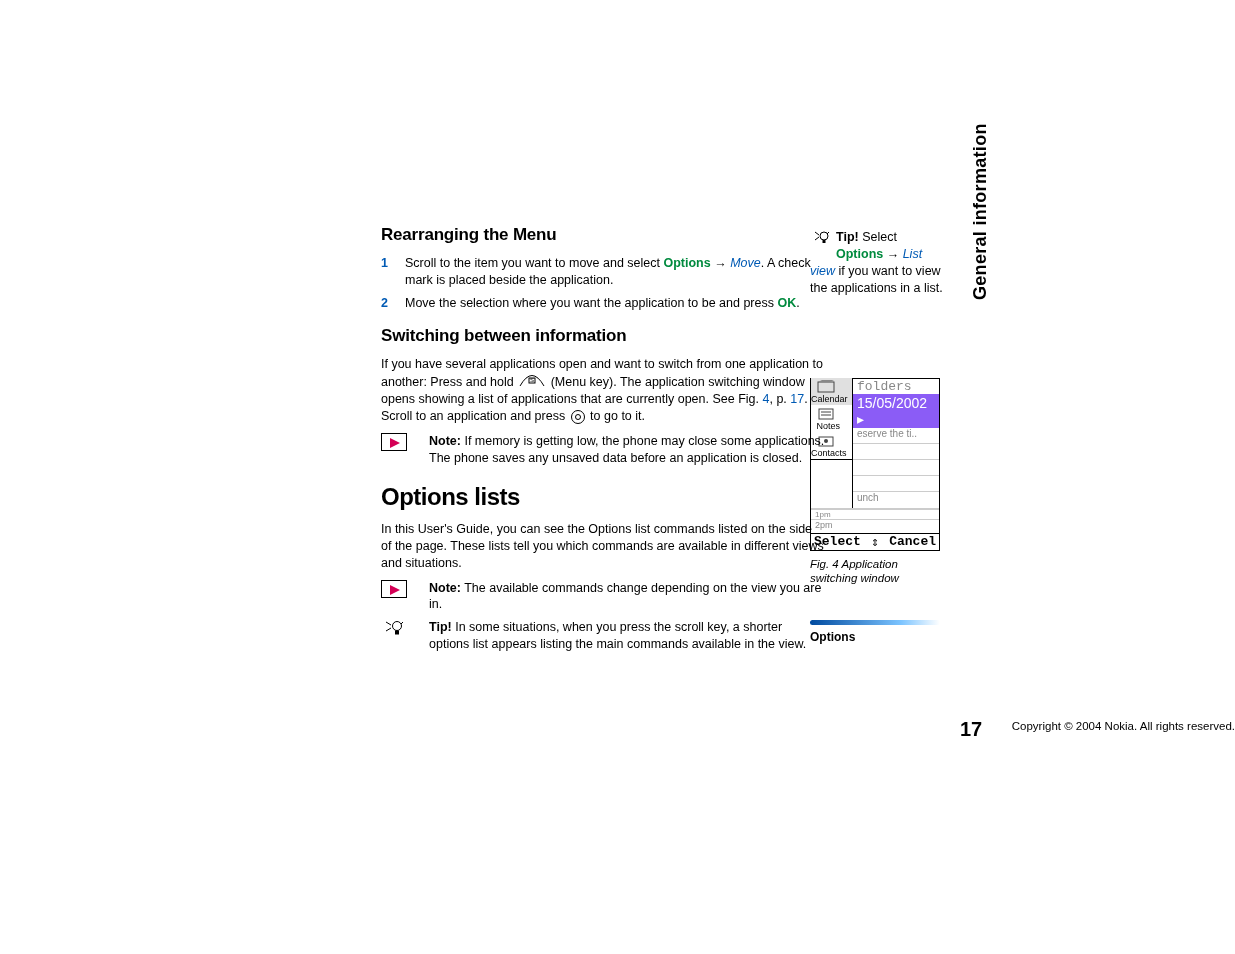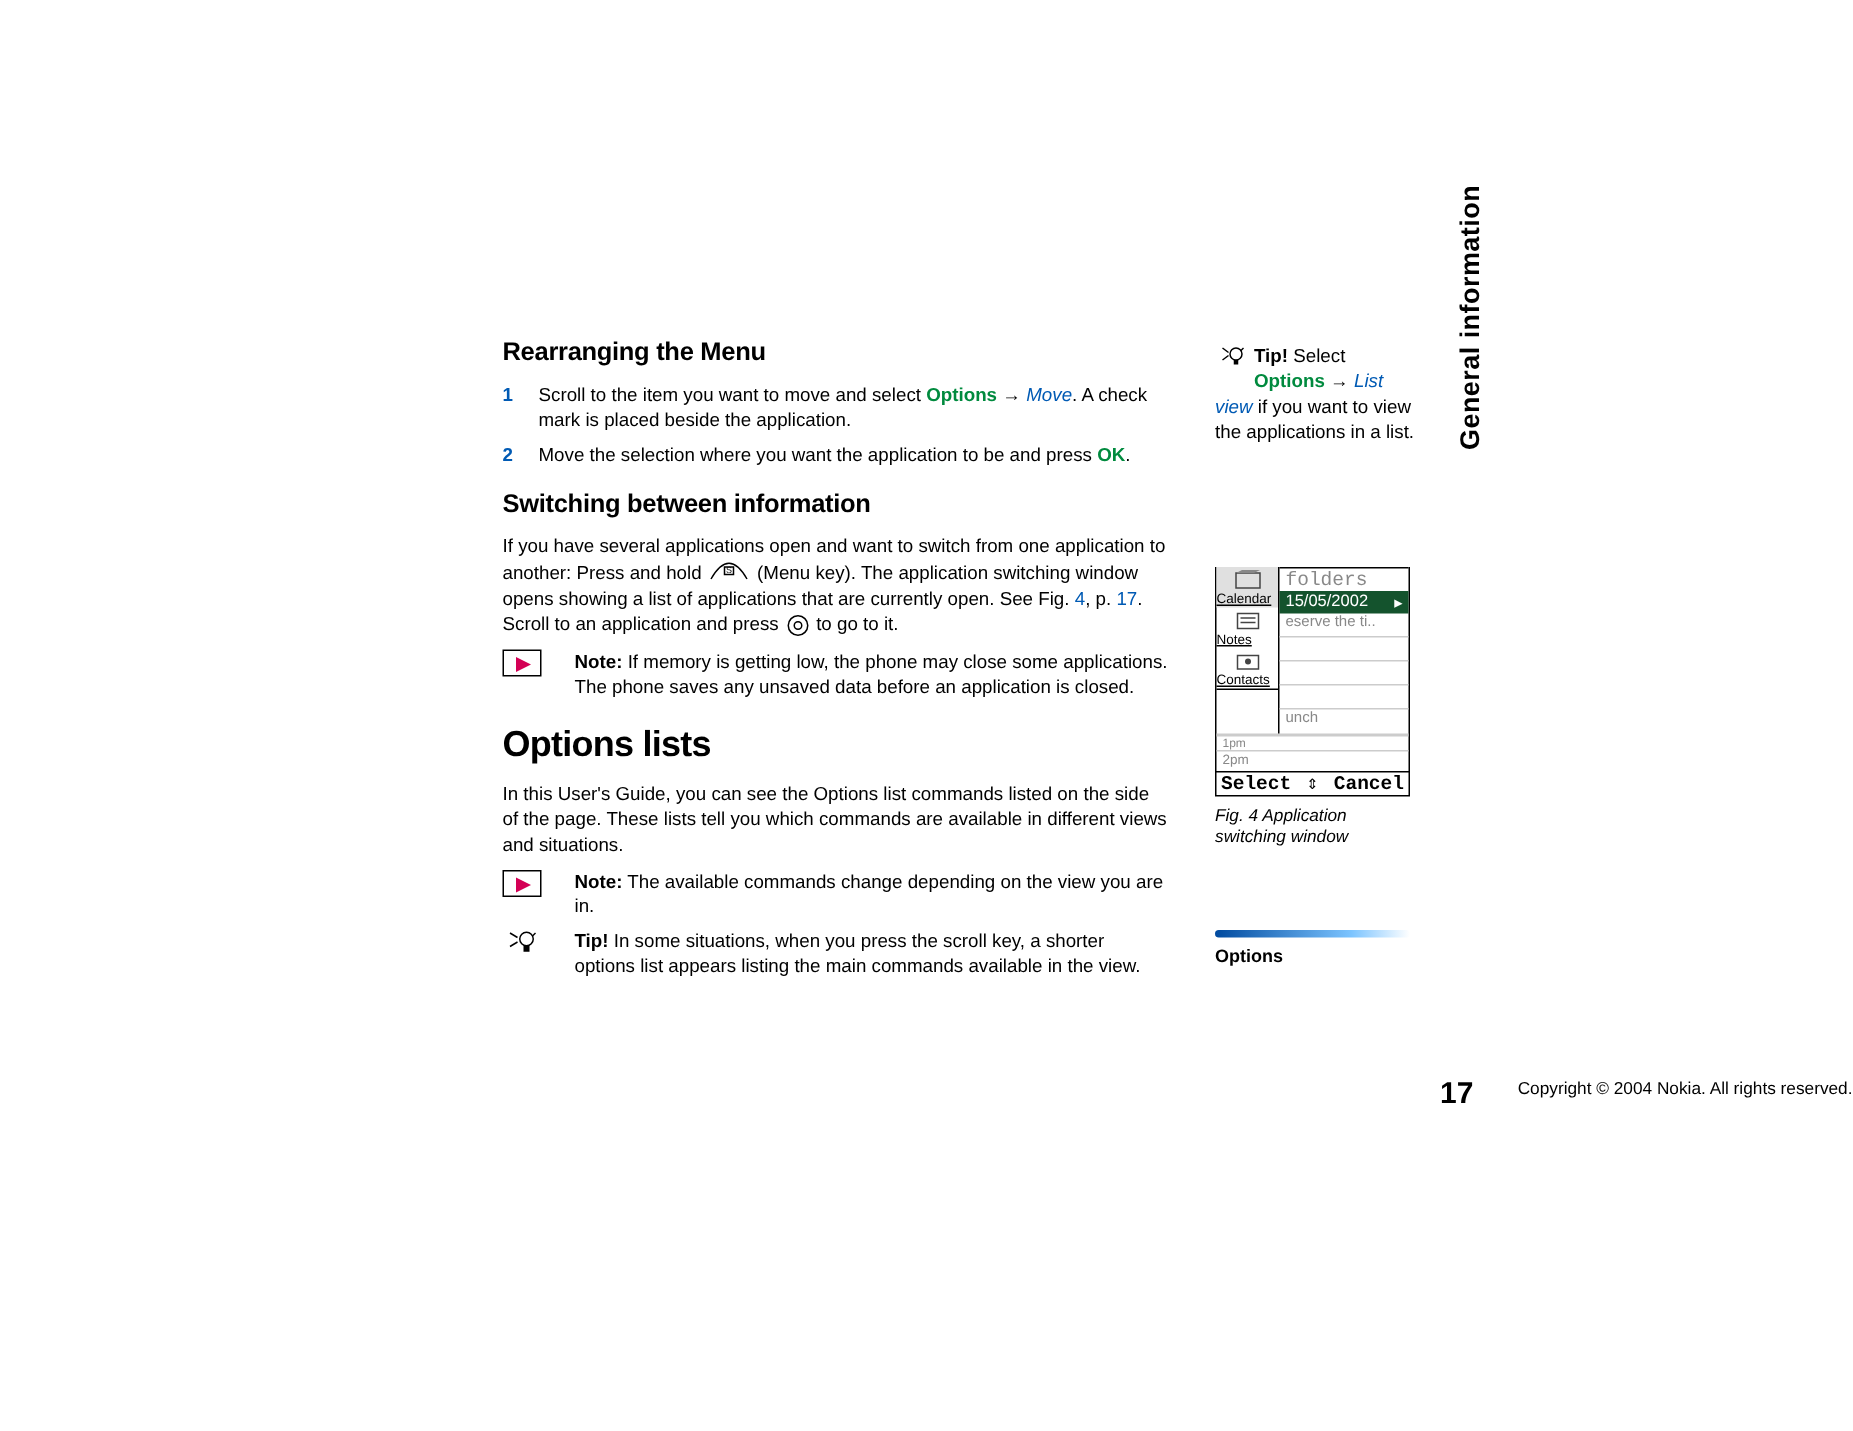--- a/index.html
+++ b/index.html
@@ -10,21 +10,21 @@
     background: #fff;
     position: relative;
     color: #000;
   }
   .page {
     position: absolute;
     left: 335px;
     top: 225px;
     width: 660px;
   }
-  .main-col { width: 444px; }
+  .main-col { width: 444px; margin-left: 46px; }
   h3 {
     font-size: 17px;
     font-weight: bold;
     margin-bottom: 10px;
     letter-spacing: -0.2px;
   }
   h2 {
     font-size: 24px;
     font-weight: bold;
     margin-top: 16px;
@@ -115,38 +115,37 @@
     width: 130px;
     border-left: 1px solid #000;
     border-right: 1px solid #000;
   }
   .fig-row { display:flex; }
   .fig-apps {
     width: 42px;
     border-right: 1px solid #000;
   }
   .fig-app {
-    text-align:left;
+    text-align:right;
     font-size: 9px;
-    padding: 2px 0 1px 0;
-    text-decoration: underline;
+    padding: 2px 12px 1px 0;
   }
   .fig-app svg { display:block; margin: 0 auto; }
   .fig-app.sel { background:#e0e0e0; }
   .fig-right { flex:1; font-size: 10px; color:#888; }
   .fig-day {
     font-family: "Courier New", monospace;
     font-size: 13px; color:#888;
     padding-left: 4px;
     border-top: 1px solid #000;
   }
   .fig-date {
-    background:#14532d; color:#fff;
-    font-size:11px; padding:1px 4px;
-    display:flex; justify-content:space-between;
+    background:#8b5cf6; color:#fff;
+    font-size:14px; padding:1px 4px;
+    display:flex; justify-content:space-between;flex-direction:column;
   }
   .fig-line {
     height: 16px; border-bottom:1px solid #ccc;
     padding-left:4px; font-size:10px; color:#888;
     overflow:hidden; white-space:nowrap;
   }
   .fig-time {
     height:14px; font-size:9px; color:#888;
     padding-left:4px; border-top:1px solid #ccc;
   }

